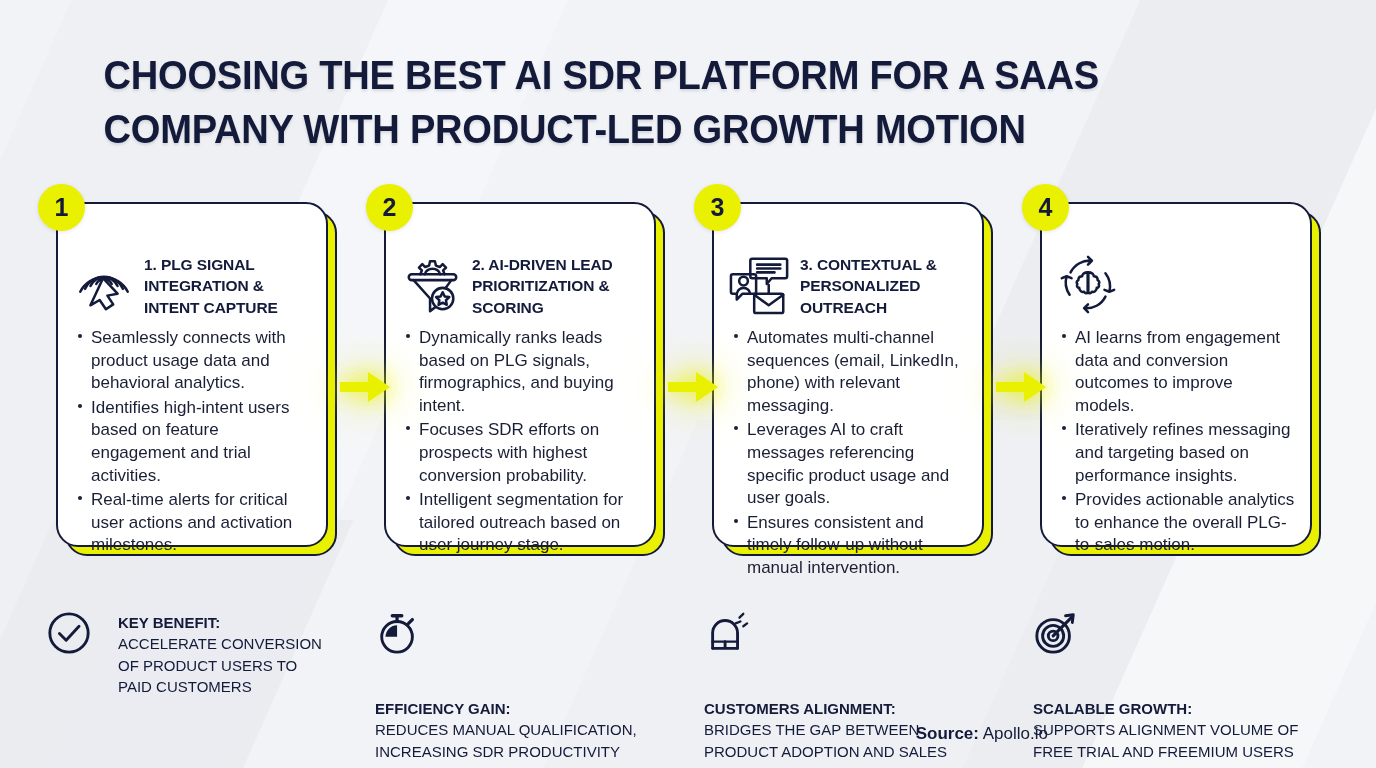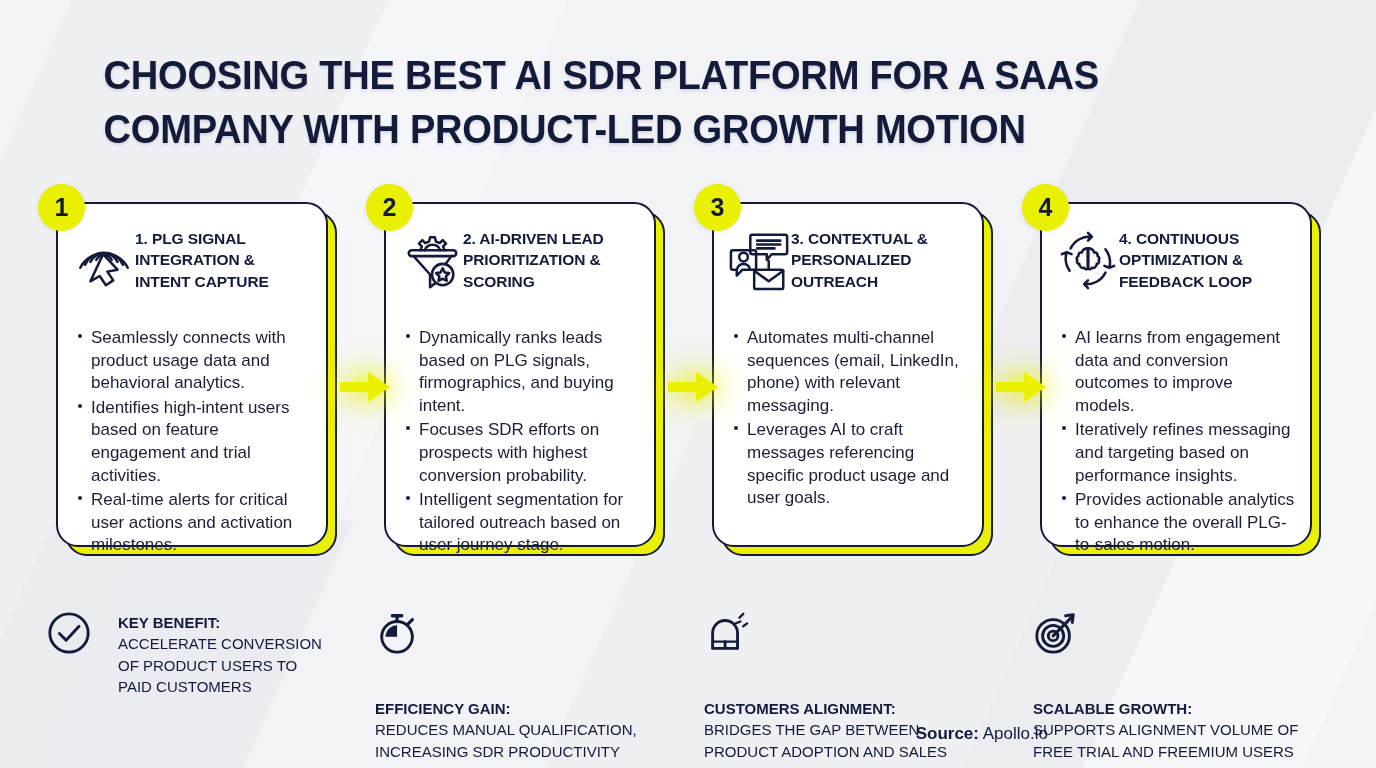--- a/index.html
+++ b/index.html
@@ -63,21 +63,21 @@
   }
   .card {
     position:relative;
     width:272px; height:345px;
     background:#ffffff;
     border:2.5px solid #131a3a;
     border-radius:22px;
     padding:22px 15px 12px 15px;
     z-index:2;
   }
-  .card-head { display:flex; align-items:flex-start; min-height:92px; }
+  .card-head { display:flex; align-items:flex-end; gap:9px; min-height:92px; }
   .card-icon { flex:0 0 auto; width:62px; height:68px; }
   .card-icon svg { width:62px; height:68px; display:block; }
   .card-title {
     color:#131a3a;
     font-weight:bold;
     font-size:15.5px;
     line-height:1.38;
     padding-top:2px;
     letter-spacing:-0.1px;
   }
@@ -250,20 +250,21 @@
               <path d="M41 33 V41"></path>
               <rect x="26" y="42" width="30" height="20" rx="2"></rect>
               <path d="M26 43 L41 54 L56 43"></path>
             </svg>
           </span>
           <div class="card-title">3. CONTEXTUAL &amp; PERSONALIZED OUTREACH</div>
         </div>
         <div class="bullets">
           <div class="bullet">Automates multi-channel sequences (email, LinkedIn, phone) with relevant messaging.</div>
           <div class="bullet">Leverages AI to craft messages referencing specific product usage and user goals.</div>
+          <div class="bullet">Ensures consistent and timely follow-up without manual intervention.</div>
         </div>
       </div>
       <div class="arrow">
         <svg viewBox="0 0 52 34">
             <path d="M0 12 H28 V2 L50 17 L28 32 V22 H0 Z" fill="#e9f000"></path>
           </svg>
       </div>
     </div>
 
     <div class="card-slot">
@@ -275,21 +276,20 @@
             <svg viewBox="0 0 64 64" fill="none" stroke="#131a3a" stroke-width="2.6" stroke-linecap="round" stroke-linejoin="round">
               <path d="M14 20 A22 22 0 0 1 36 8 l-4-4 M36 8 l-4 4"></path>
               <path d="M50 21 A22 22 0 0 1 54 40 l5-2 M54 40 l-5-2"></path>
               <path d="M50 45 A22 22 0 0 1 28 57 l4 4 M28 57 l4-4"></path>
               <path d="M13 43 A22 22 0 0 1 10 24 l-5 2 M10 24 l5 2"></path>
               <path d="M32 20 c-4 0-6 2-6 4 c-3 0-4 2-4 4 c-2 1-2 3-1 4 c-1 2 0 4 2 4 c0 3 3 5 5 4 c1 2 3 2 4 1 Z"></path>
               <path d="M32 20 c4 0 6 2 6 4 c3 0 4 2 4 4 c2 1 2 3 1 4 c1 2 0 4-2 4 c0 3-3 5-5 4 c-1 2-3 2-4 1 Z"></path>
               <path d="M32 20 V41"></path>
             </svg>
           </span>
-          <div class="card-title">4. CONTINUOUS OPTIMIZATION &amp; FEEDBACK LOOP</div>
         </div>
         <div class="bullets">
           <div class="bullet">AI learns from engagement data and conversion outcomes to improve models.</div>
           <div class="bullet">Iteratively refines messaging and targeting based on performance insights.</div>
           <div class="bullet">Provides actionable analytics to enhance the overall PLG-to-sales motion.</div>
         </div>
       </div>
     </div>
 
   </div>

